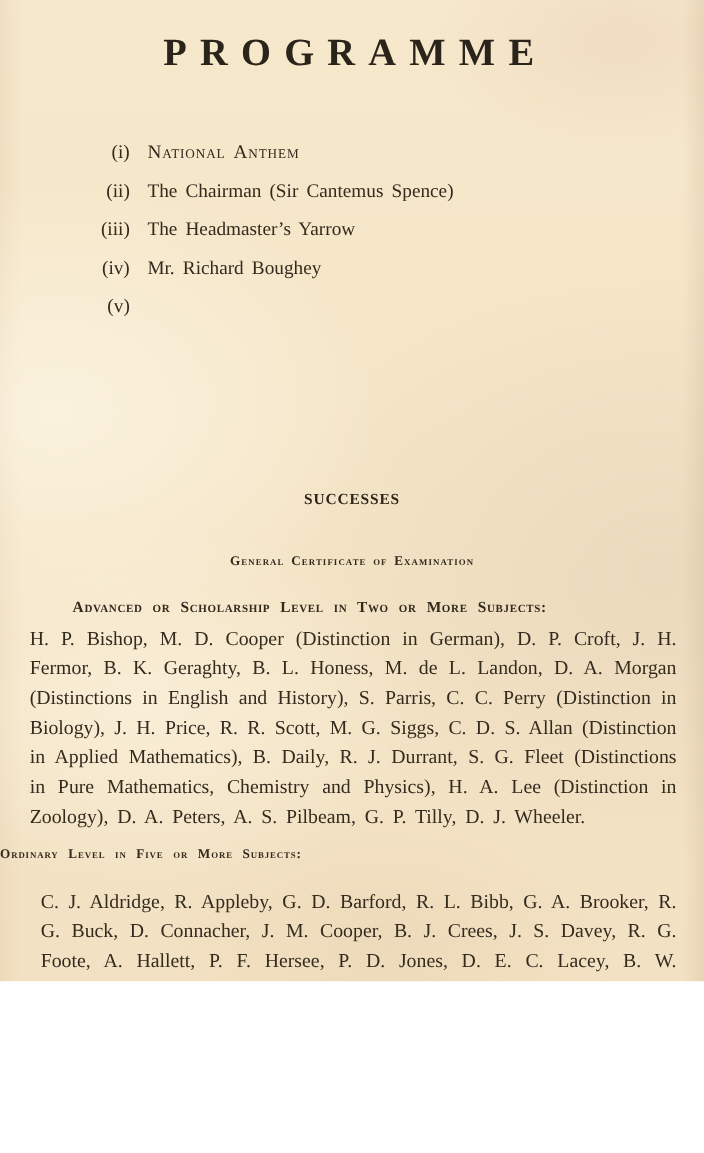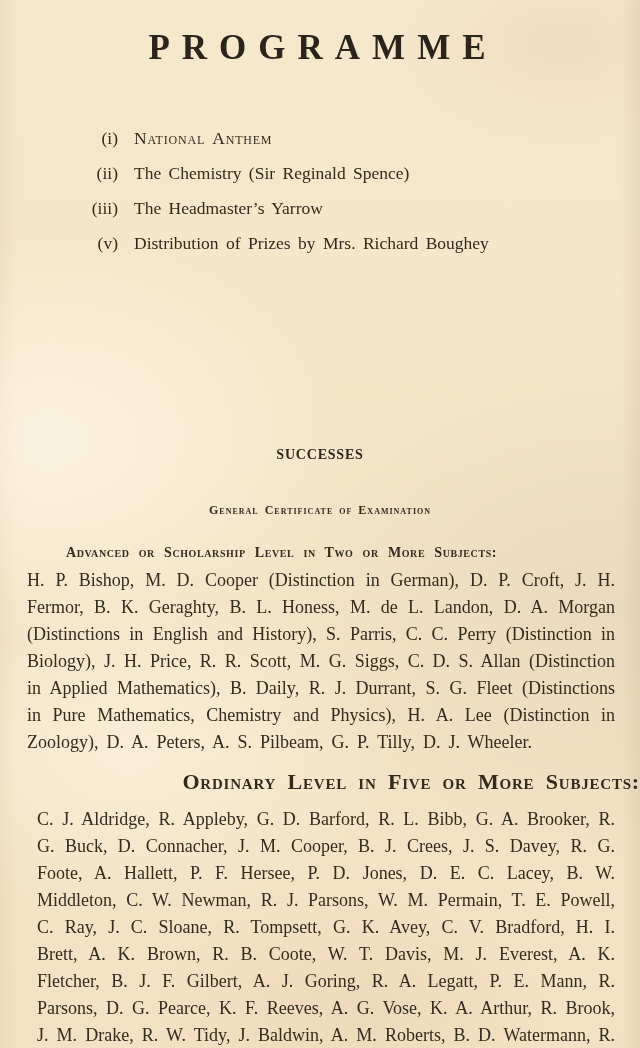--- a/index.html
+++ b/index.html
@@ -7,21 +7,21 @@
     padding: 0;
   }
   body {
     width: 640px;
     height: 1048px;
     font-family: "Liberation Serif", serif;
   }
   .page {
     position: relative;
     width: 640px;
-    height: 1048px;
+    height: 892px;
     overflow: hidden;
     color: #362c1f;
     background:
       radial-gradient(ellipse 260px 160px at 88% 4%, rgba(214,170,148,0.18), transparent 65%),
       radial-gradient(ellipse 420px 300px at 8% 42%, rgba(255,252,240,0.55), transparent 70%),
       radial-gradient(ellipse 500px 380px at 94% 58%, rgba(198,178,152,0.22), transparent 72%),
       radial-gradient(ellipse 380px 240px at 20% 72%, rgba(255,250,235,0.45), transparent 70%),
       radial-gradient(ellipse 300px 180px at 55% 96%, rgba(222,196,164,0.25), transparent 70%),
       linear-gradient(90deg, rgba(216,190,160,0.20) 0%, transparent 3%, transparent 97%, rgba(196,172,144,0.25) 100%),
       linear-gradient(180deg, #f6e8cb 0%, #f5e5c7 55%, #f2e1c2 100%);
@@ -115,24 +115,24 @@
     position: absolute;
     top: 567px;
     left: 27px;
     right: 25px;
   }
   .section-heading-center {
     position: absolute;
     top: 769px;
     left: 0;
     width: 100%;
-    text-align: right;
+    text-align: left;
     font-variant: small-caps;
     font-weight: bold;
-    font-size: 22px;
+    font-size: 12px;
     letter-spacing: 0.8px;
     word-spacing: 5px;
     color: #332a1e;
   }
   .ord-paragraph {
     position: absolute;
     top: 806px;
     left: 37px;
     right: 25px;
   }
@@ -144,29 +144,32 @@
 
   <div class="doc-title">PROGRAMME</div>
 
   <div class="prog-list">
     <div class="prog-row">
       <span class="prog-num">(i)</span>
       <span class="prog-label smallcaps">National Anthem</span>
     </div>
     <div class="prog-row">
       <span class="prog-num">(ii)</span>
-      <span class="prog-label">The Chemistry (Sir Reginald Spence)</span>
+      <span class="prog-label">The Chairman (Sir Cantemus Spence)</span>
     </div>
     <div class="prog-row">
       <span class="prog-num">(iii)</span>
       <span class="prog-label">The Headmaster’s Yarrow</span>
     </div>
     <div class="prog-row">
+      <span class="prog-num">(iv)</span>
+      <span class="prog-label">Mr. Richard Boughey</span>
+    </div>
+    <div class="prog-row">
       <span class="prog-num">(v)</span>
-      <span class="prog-label">Distribution of Prizes by Mrs. Richard Boughey</span>
     </div>
   </div>
 
   <div class="successes-heading">SUCCESSES</div>
 
   <div class="gce-subheading">General Certificate of Examination</div>
 
   <div class="section-heading-indent">Advanced or Scholarship Level in Two or More Subjects:</div>
 
   <div class="names-paragraph adv-paragraph">H. P. Bishop, M. D. Cooper (Distinction in German), D. P. Croft, J. H. Fermor, B. K. Geraghty, B. L. Honess, M. de L. Landon, D. A. Morgan (Distinctions in English and History), S. Parris, C. C. Perry (Distinction in Biology), J. H. Price, R. R. Scott, M. G. Siggs, C. D. S. Allan (Distinction in Applied Mathematics), B. Daily, R. J. Durrant, S. G. Fleet (Distinctions in Pure Mathematics, Chemistry and Physics), H. A. Lee (Distinction in Zoology), D. A. Peters, A. S. Pilbeam, G. P. Tilly, D. J. Wheeler.</div>

